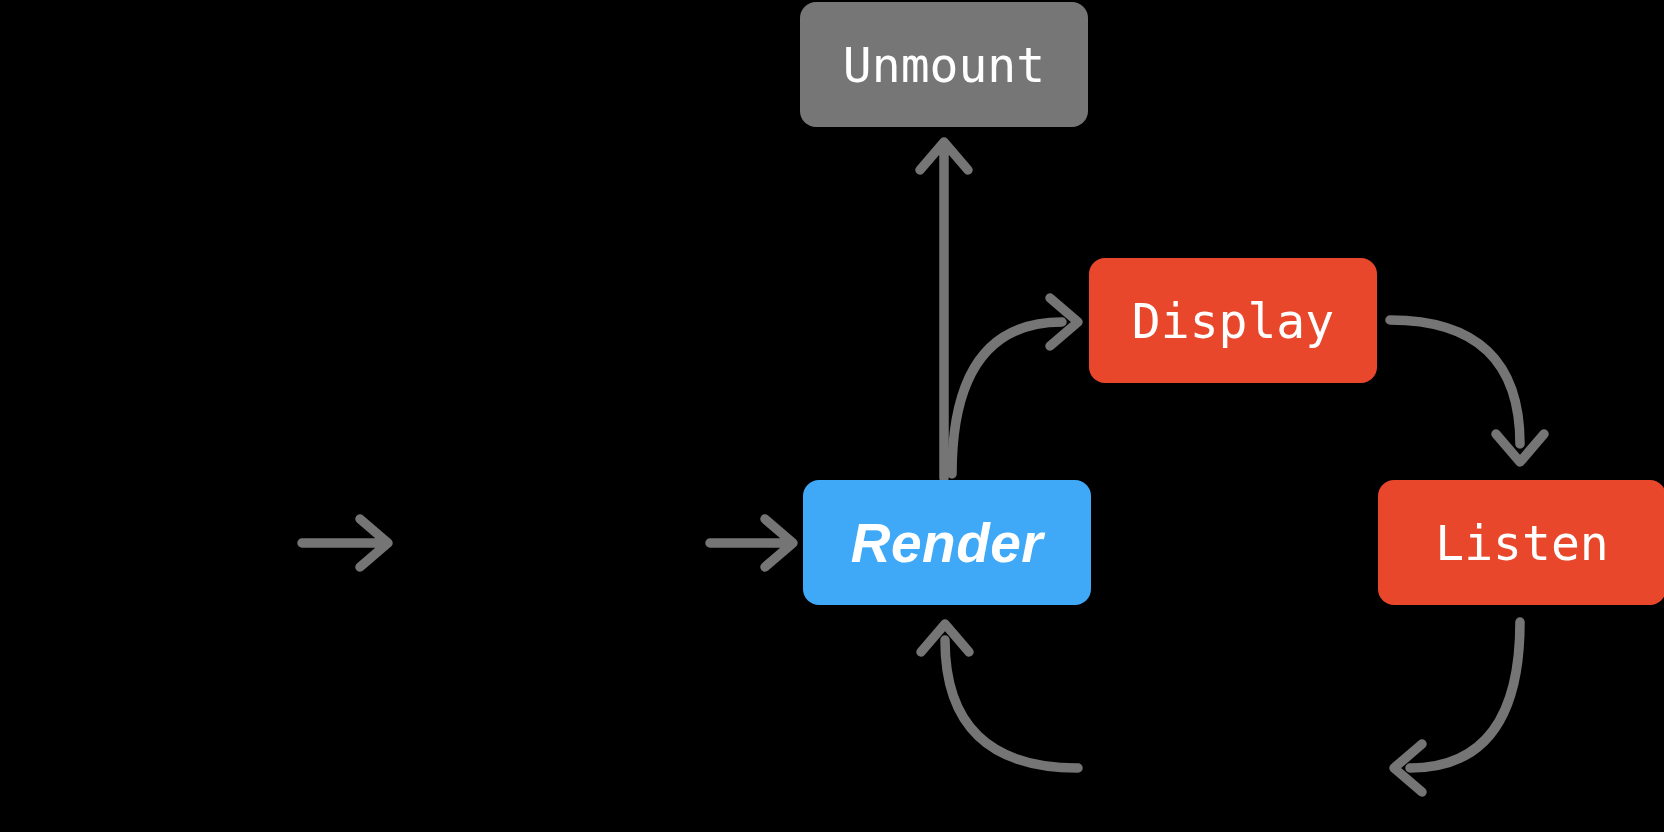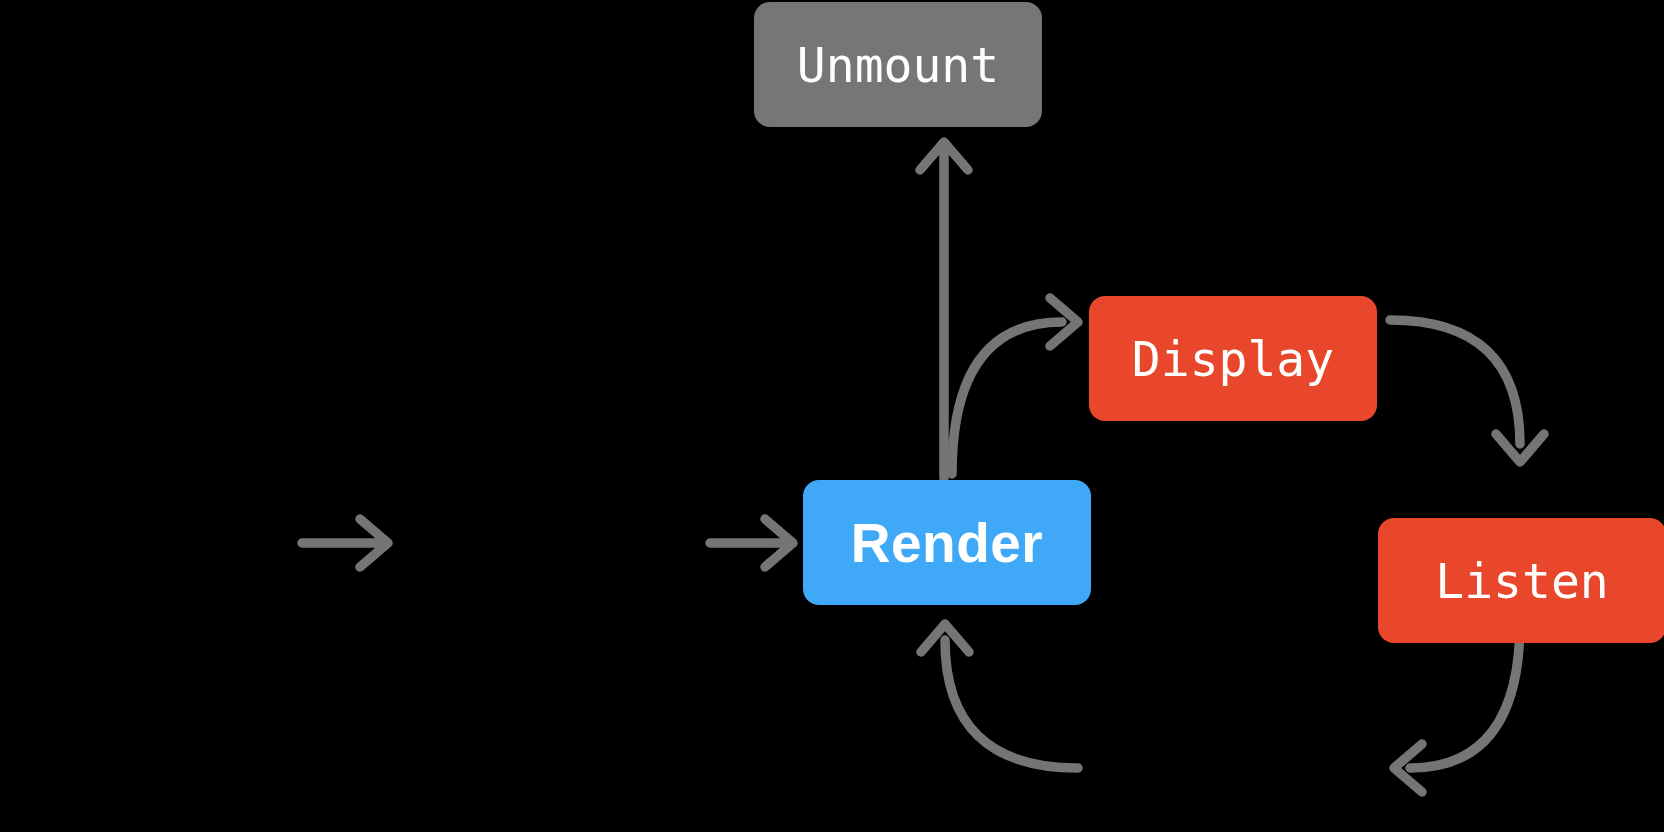--- a/index.html
+++ b/index.html
@@ -33,37 +33,37 @@
     position: absolute;
     width: 288px;
     height: 125px;
     border-radius: 16px;
     display: flex;
     align-items: center;
     justify-content: center;
     color: var(--label_text, #fff);
   }
   .node.blue { background: var(--blue, #3fa9f8); }
-  .node.red  { background: var(--red,  #e8472b); margin-top: 38px; }
+  .node.red  { background: var(--red,  #e8472b); }
   .node.gray { background: var(--gray, #767676); }
   .node .label.sans {
     font-family: "Liberation Sans", sans-serif;
     font-weight: 600;
     font-size: 55px;
     letter-spacing: 0.5px;
   }
   .node .label.mono {
     font-family: "DejaVu Sans Mono", monospace;
     font-weight: 500;
     font-size: 48px;
   }
   .pos-launch  { left: 2px;    top: 480px; width: 290px; }
   .pos-mount   { left: 408px;  top: 480px; width: 292px; }
-  .pos-render  { left: 803px;  top: 480px; }
-  .pos-unmount { left: 754px;  top: 2px; }
+  .pos-render  { left: 803px;  top: 480px; font-style: italic; }
+  .pos-unmount { left: 800px;  top: 2px; }
   .pos-display { left: 1089px; top: 258px; }
   .pos-listen  { left: 1378px; top: 480px; }
   .pos-mutate  { left: 1089px; top: 705px; }
 </style>
 </head>
 <body>
 
 <div class="canvas">
 
   <svg class="arrows" viewBox="0 0 1664 832">

